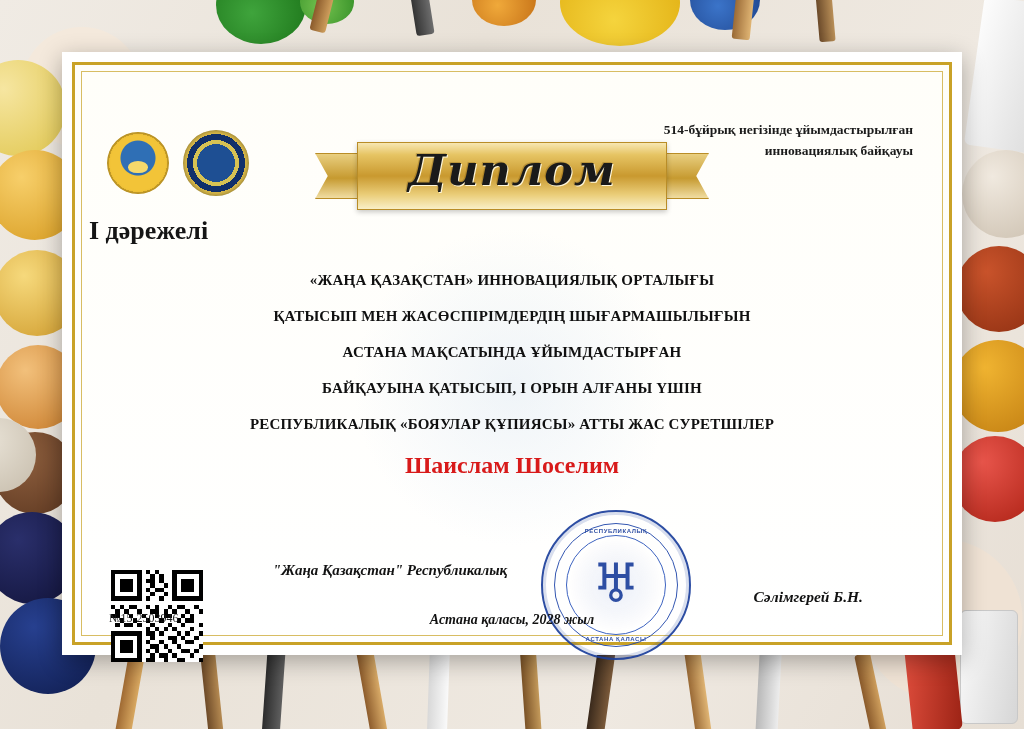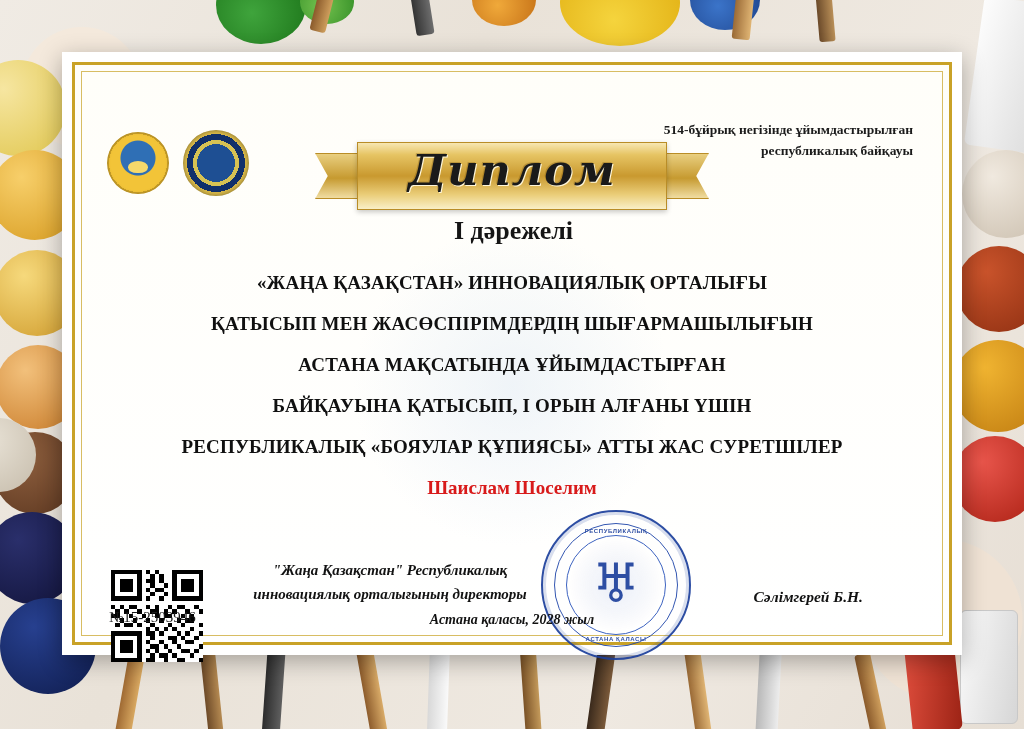--- a/index.html
+++ b/index.html
@@ -139,47 +139,47 @@
     font-style: italic;
     font-weight: bold;
     font-size: 43px;
     letter-spacing: 1px;
     color: #1a1a1a;
     text-shadow: 1px 1px 0 #fff6d8, -1px -1px 0 rgba(90,60,0,0.25);
   }
 
   .degree {
     position: absolute;
-    left: 3px; right: 0; top: 106px;
-    text-align: center;
+    left: 14px; right: 0; top: 106px;
+    text-align: left;
     font-family: "Liberation Serif", serif;
     font-weight: bold;
     font-size: 26px;
     color: #151515;
   }
 
   
   .body-lines {
     position: absolute;
     left: 70px; right: 70px; top: 162px;
     text-align: center;
   }
   .body-lines .line {
     font-family: "Liberation Serif", serif;
     font-weight: bold;
-    font-size: 19px;
+    font-size: 15px;
     letter-spacing: 0.2px;
     color: #101010;
     margin-bottom: 19px;
     white-space: nowrap;
   }
   .recipient {
     font-family: "Liberation Serif", serif;
     font-weight: bold;
-    font-size: 19px;
+    font-size: 24px;
     color: #d81a1a;
     margin-bottom: 19px;
   }
   .awarded {
     font-family: "Liberation Serif", serif;
     font-weight: bold;
     font-size: 16.5px;
     color: #101010;
   }
 
@@ -261,21 +261,21 @@
   }
   .qr canvas, .qr .qr-grid {
     display: block;
     width: 92px; height: 92px;
   }
 
   .doc-no {
     position: absolute;
     left: 34px; bottom: 16px;
     font-family: "Liberation Serif", serif;
-    font-size: 15px;
+    font-size: 12px;
     color: #1b1b1b;
   }
   .city-line {
     position: absolute;
     left: 0; right: 0; bottom: 14px;
     text-align: center;
     font-family: "Liberation Serif", serif;
     font-style: italic;
     font-weight: bold;
     font-size: 14px;
@@ -330,21 +330,21 @@
 <div class="cert-wrap">
   <div class="cert-border-outer">
     <div class="cert-border-inner"></div>
 
     <div class="cert-inner">
 
       <div class="watermark"></div>
 
       <div class="order-note">
         <div>514-бұйрық негізінде ұйымдастырылған</div>
-        <div>республикалық байқауы</div>
+        <div>инновациялық байқауы</div>
       </div>
 
       <div class="emblem emblem-kz"></div>
       <div class="emblem emblem-org"></div>
 
       <div class="ribbon">
         <div class="ribbon-tail left"></div>
         <div class="ribbon-tail right"></div>
         <div class="ribbon-body"></div>
         <div class="ribbon-title">Диплом</div>
@@ -356,21 +356,20 @@
         <div class="line">«ЖАҢА ҚАЗАҚСТАН» ИННОВАЦИЯЛЫҚ ОРТАЛЫҒЫ</div>
         <div class="line">ҚАТЫСЫП МЕН ЖАСӨСПІРІМДЕРДІҢ ШЫҒАРМАШЫЛЫҒЫН</div>
         <div class="line">АСТАНА МАҚСАТЫНДА ҰЙЫМДАСТЫРҒАН</div>
         <div class="line">БАЙҚАУЫНА ҚАТЫСЫП, І ОРЫН АЛҒАНЫ ҮШІН</div>
         <div class="line">РЕСПУБЛИКАЛЫҚ «БОЯУЛАР ҚҰПИЯСЫ» АТТЫ ЖАС СУРЕТШІЛЕР</div>
         <div class="recipient">Шаислам Шоселим</div>
       </div>
 
       <div class="sign-title">
         <div>"Жаңа Қазақстан" Республикалық</div>
-        <div>инновациялық орталығының директоры</div>
       </div>
       <div class="sign-name">Сәлімгерей Б.Н.</div>
 
       <div class="seal">
         <div class="seal-ring2"></div>
         <div class="seal-ring3"></div>
         <div class="seal-text-top">РЕСПУБЛИКАЛЫҚ</div>
         <div class="seal-text-bottom">АСТАНА ҚАЛАСЫ</div>
         <div class="seal-core">♅</div>
       </div>

